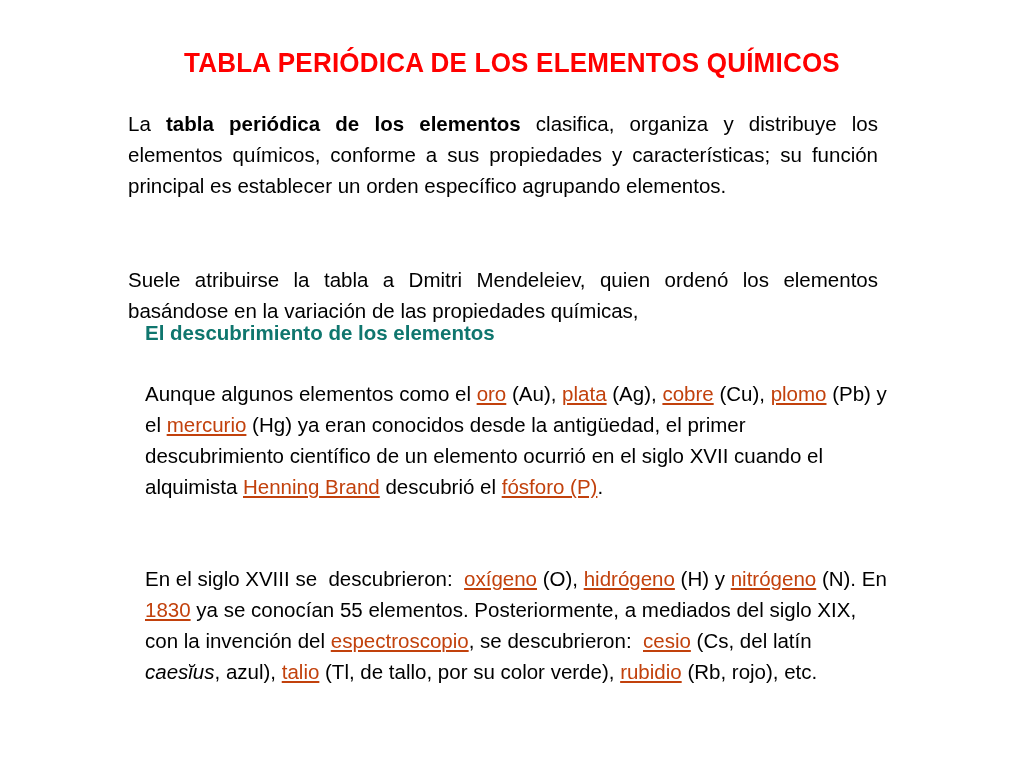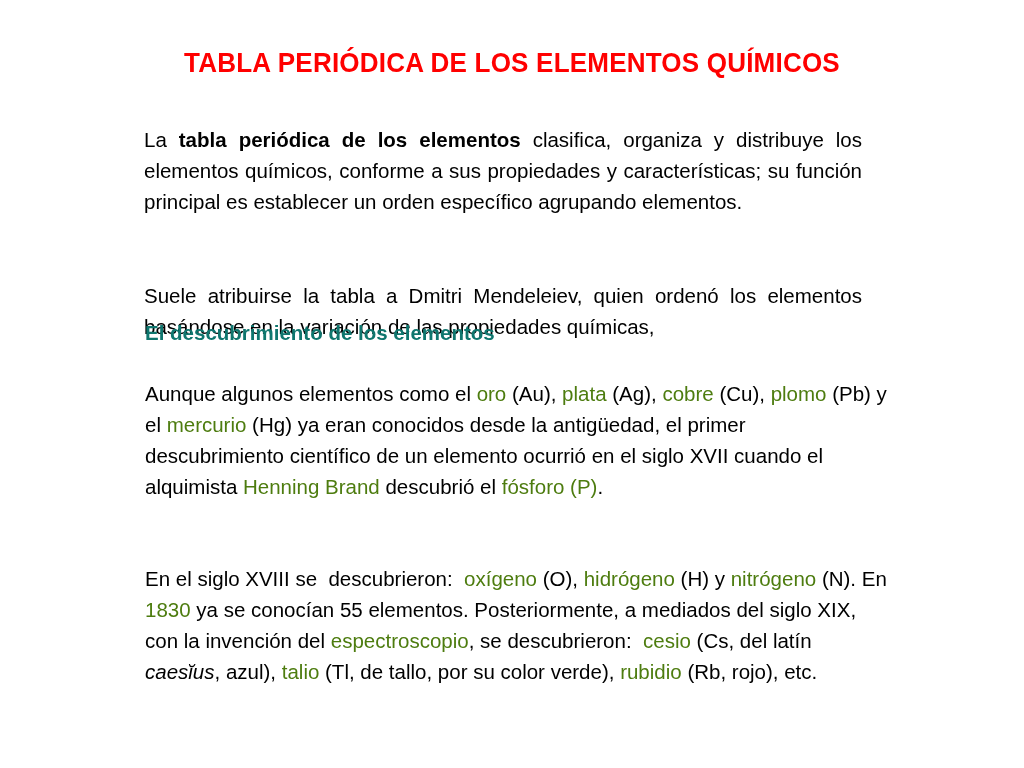--- a/index.html
+++ b/index.html
@@ -53,21 +53,21 @@
   .block-a {           
     left: 128px;
     width: 750px;
     text-align: justify;
     text-justify: inter-word;
   }
 
   .p-intro1 { top: 108px; }
   .p-intro2 { top: 264px; }
 
-  .p-intro1 p, .p-intro2 p { margin: 16px; }
+  .p-intro1 p, .p-intro2 p { margin: 0; }
 
   .subhead {
     position: absolute;
     left: 145px;
     top: 317px;
     font-size: 20.5px;
     line-height: 31px;
     font-weight: bold;
     color: #0f766e;
     white-space: nowrap;
@@ -80,21 +80,22 @@
   }
 
   .p-body1 { top: 378px; }
   .p-body2 { top: 563px; }
 
   .p-body1 p, .p-body2 p { margin: 0; }
 
   b, strong { font-weight: bold; }
 
   .lnk {
-    color: #4d7c0f;
+    color: #c2410c;
+    text-decoration: underline;
     text-decoration-thickness: 1.5px;
     text-underline-offset: 2px;
     cursor: pointer;
     text-align: right;
   }
   .ital { }
 
   
   .sp { white-space: pre; }
 </style>

